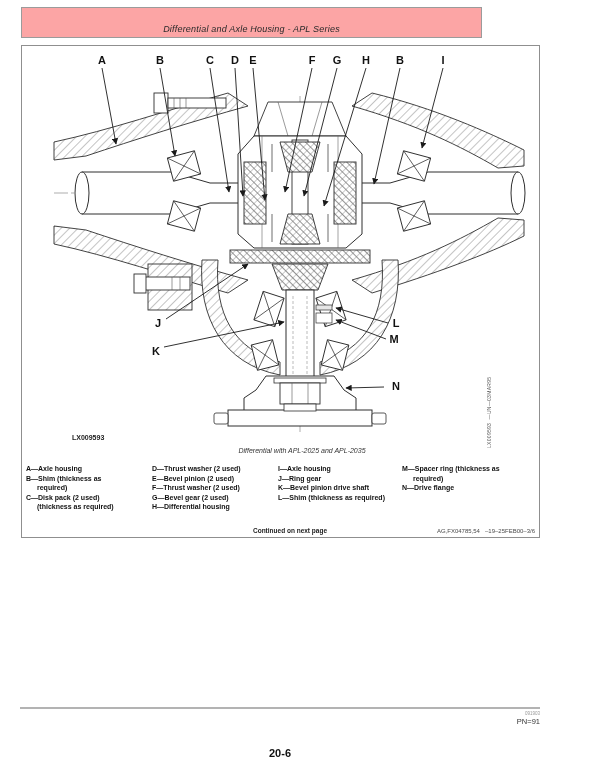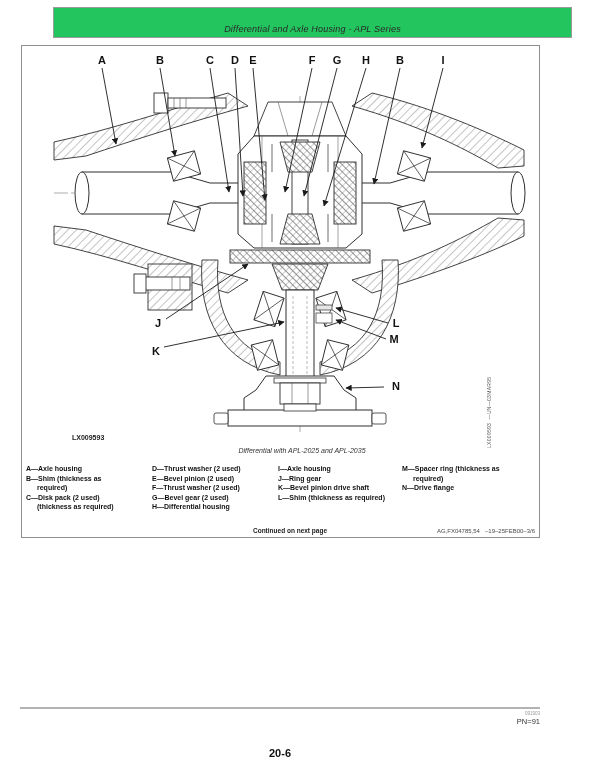--- a/index.html
+++ b/index.html
@@ -1,22 +1,22 @@
 <!DOCTYPE html>
 <html><head>
 <meta charset="utf-8">
 <style>
   * { margin:0; padding:0; box-sizing:border-box; }
   html,body { width:600px; height:776px; background:#ffffff;
     font-family:"Liberation Sans", sans-serif; color:#1c1c1c; }
   .page { position:relative; width:600px; height:776px; background:#fff; overflow:hidden; }
 
-  .hdr-box { position:absolute; left:21px; top:7px; width:519px; height:31px;
+  .hdr-box { position:absolute; left:21px; top:7px; width:461px; height:31px;
     border:1px solid #9b9b9b; display:flex; align-items:flex-end; justify-content:center;
-    padding-bottom:3px; background:#22c55e;margin-left:32px; }
+    padding-bottom:3px; background:#fca5a5; }
   .hdr-title { font-style:italic; font-size:9px; color:#2a2a2a; letter-spacing:0.2px; }
 
   .fig-box { position:absolute; left:21px; top:45px; width:519px; height:493px;
     border:1px solid #8f8f8f; background:#fff; }
   .fig-box svg { position:absolute; left:0; top:0; }
 
   .lx { position:absolute; left:50px; top:388px; font-size:7px; font-weight:bold; color:#222; }
   .caption { position:absolute; left:130px; top:401px; width:300px; text-align:center;
     font-size:7px; font-style:italic; color:#333; }
 

